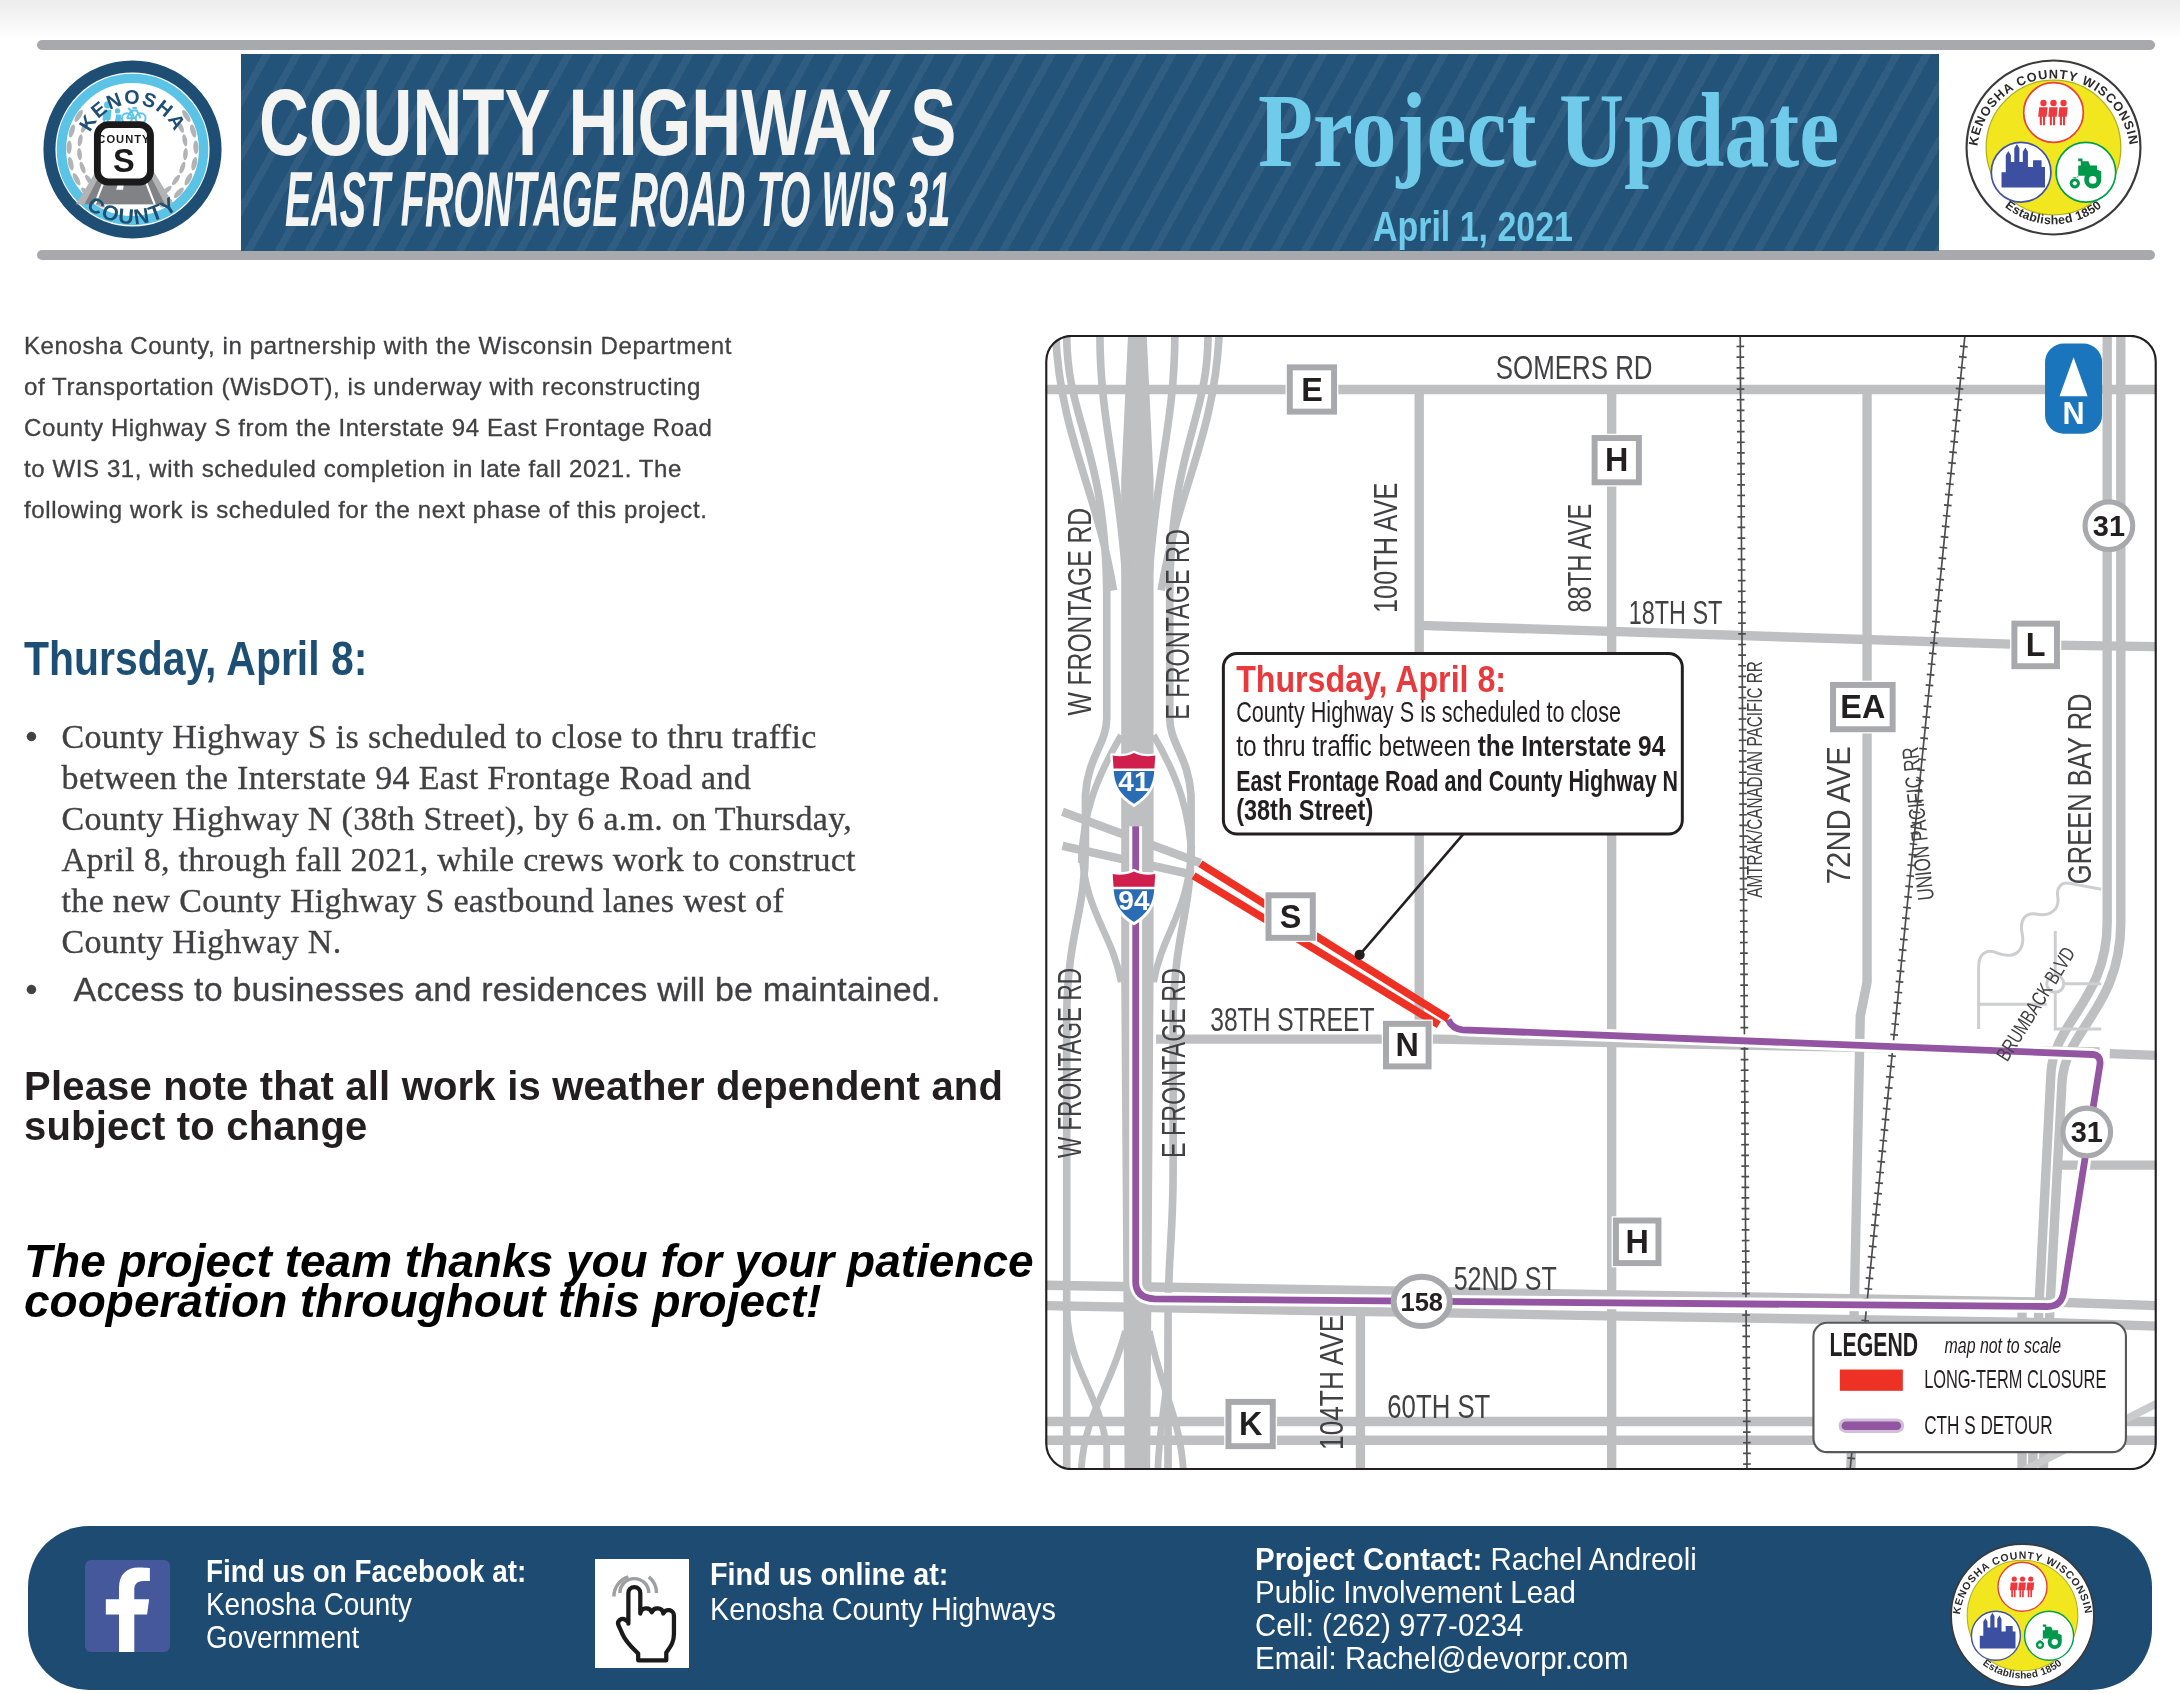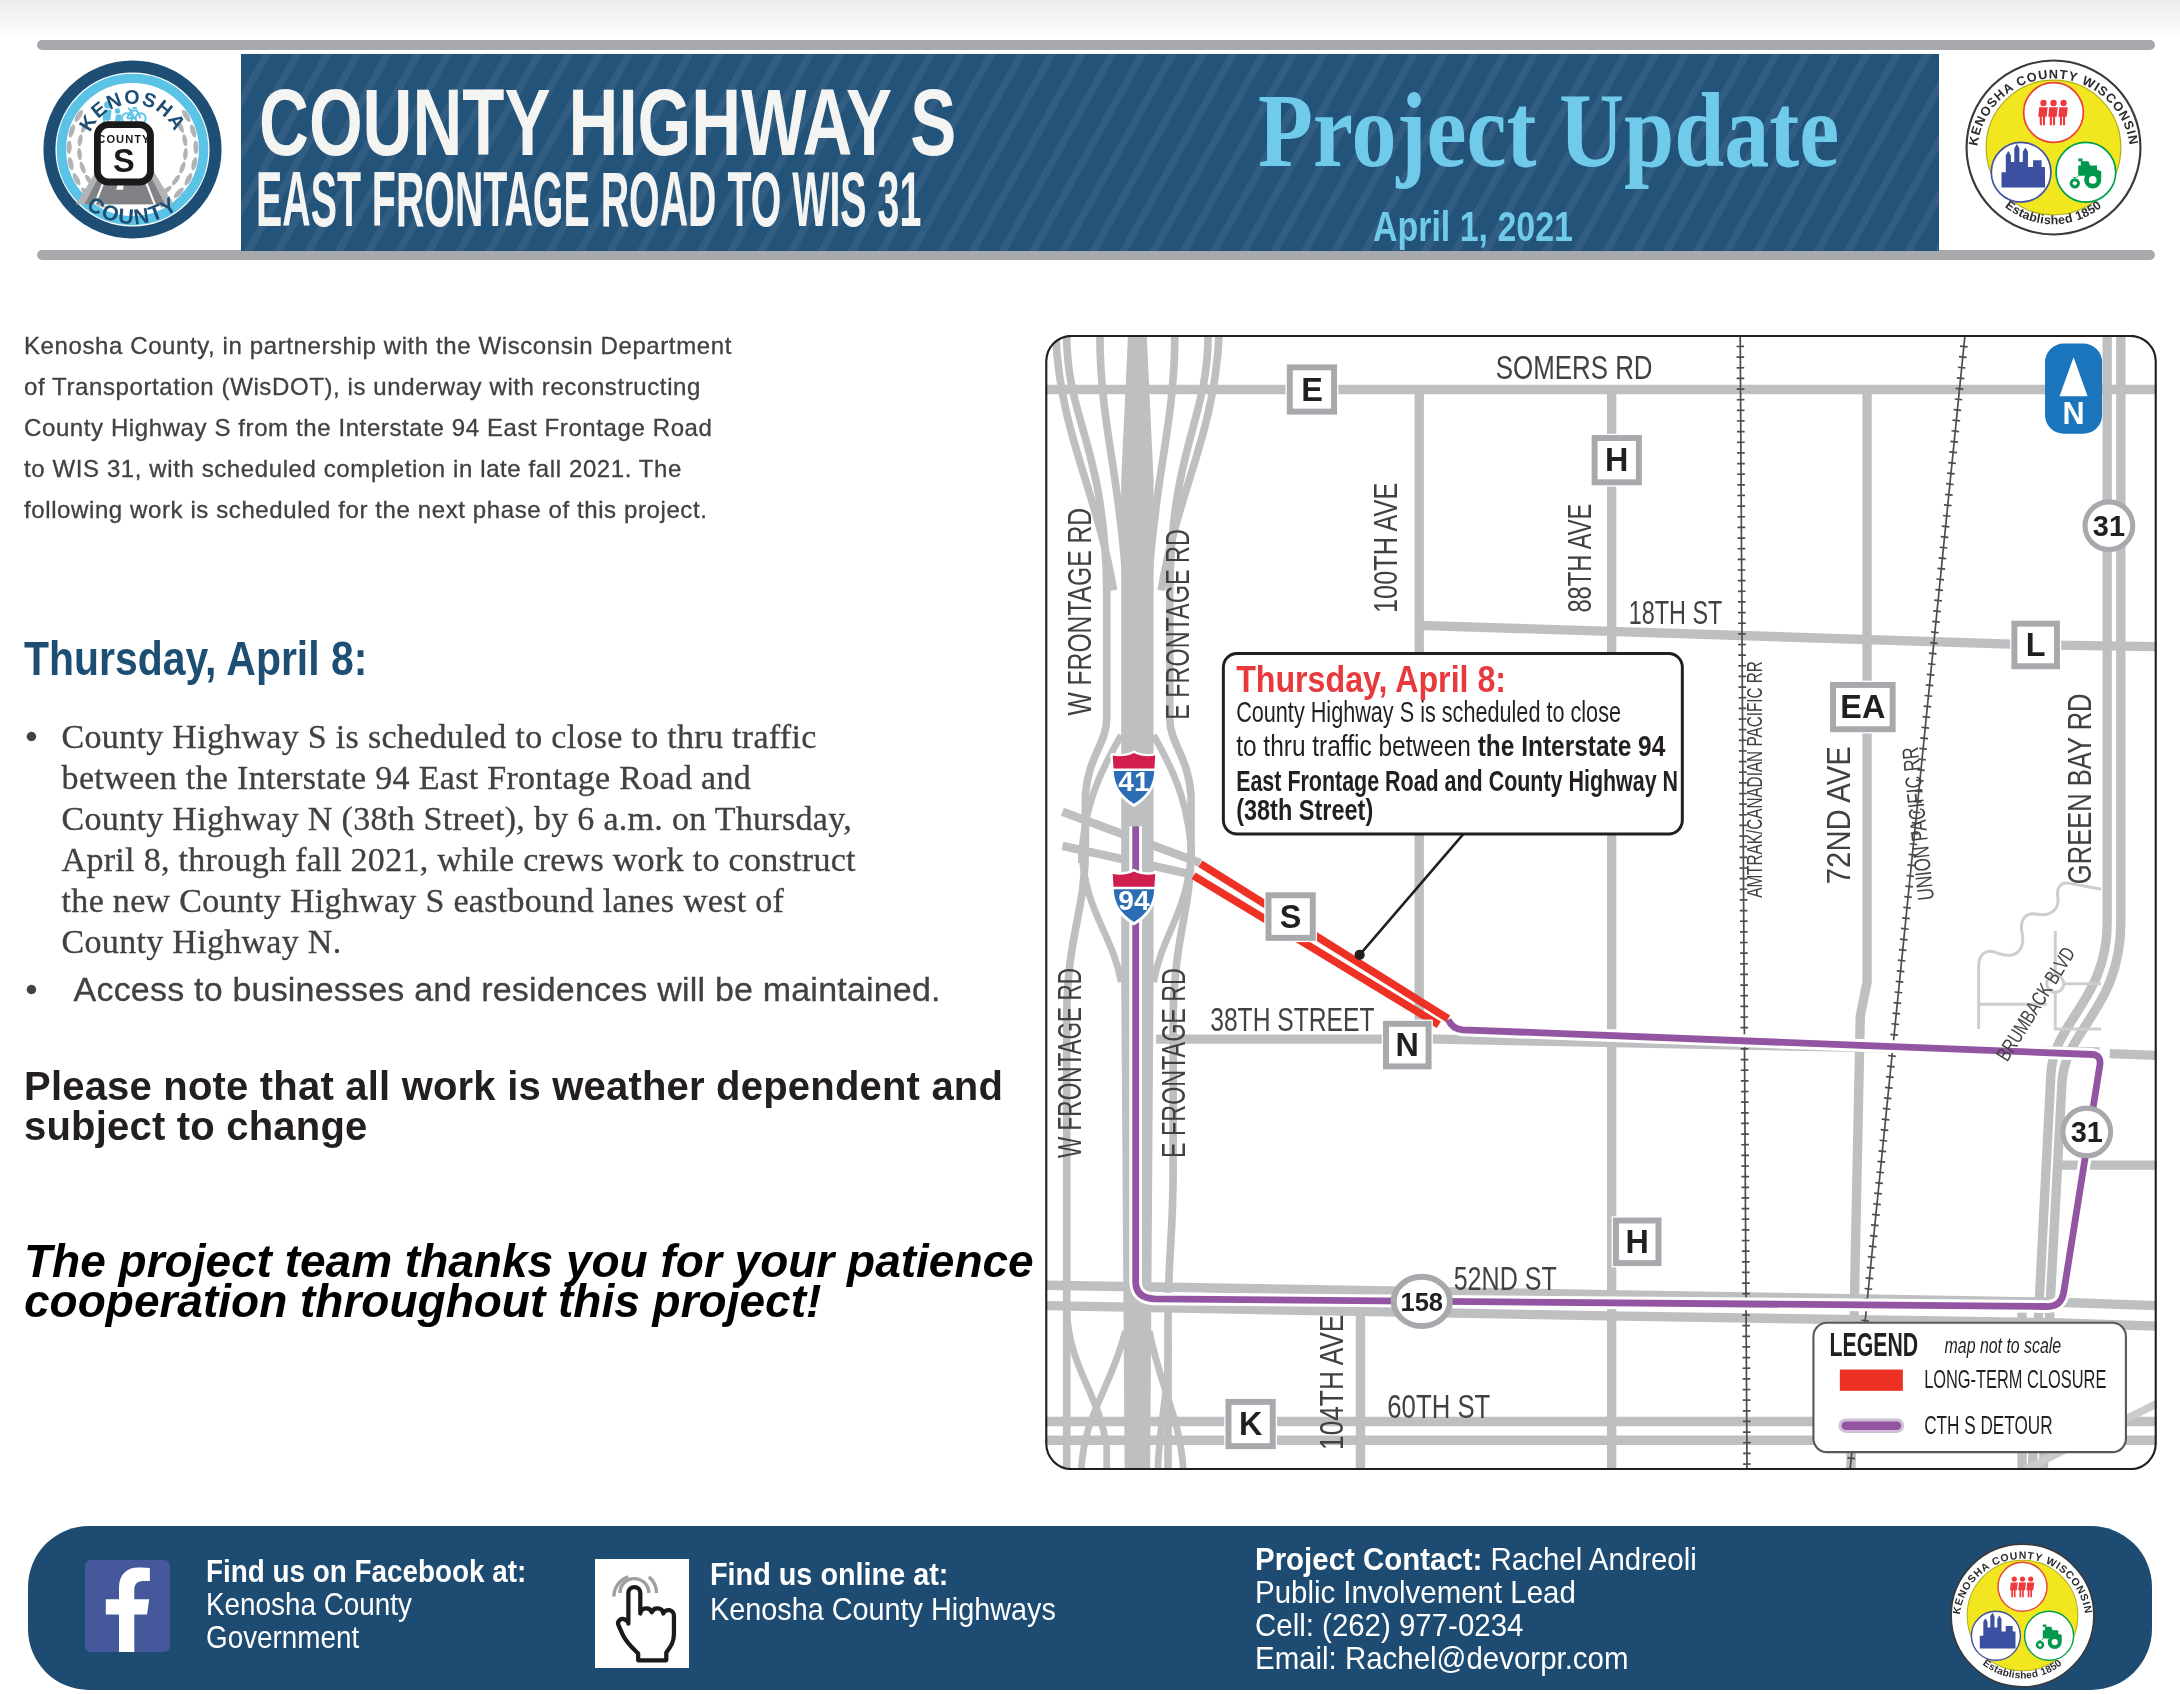--- a/index.html
+++ b/index.html
@@ -66,21 +66,21 @@
 <div class="abs" style="left:37px;top:250px;width:2118px;height:10.2px;border-radius:5.1px;background:#a7a9ac;"></div>
 
 <div class="abs" style="left:241px;top:54px;width:1698px;height:197px;background:#235379;
   background-image:repeating-linear-gradient(119deg, rgba(255,255,255,0.00) 0px, rgba(255,255,255,0.00) 19px, rgba(255,255,255,0.06) 19px, rgba(255,255,255,0.06) 26.4px);">
 </div>
 
 <div class="abs" style="left:259px;top:75px;width:1022px;">
   <div style="font-weight:bold;font-size:95px;line-height:95px;color:#f4f4f2;transform:scaleX(0.727);transform-origin:0 0;white-space:nowrap;">COUNTY HIGHWAY S</div>
 </div>
 
-<div class="abs" style="left:256px;top:161px;width:1022px;">
+<div class="abs" style="left:285px;top:161px;width:1022px;font-style:italic;">
   <div style="font-weight:bold;font-size:77px;line-height:77px;color:#f4f4f2;transform:scaleX(0.511);transform-origin:0 0;white-space:nowrap;">EAST FRONTAGE ROAD TO WIS 31</div>
 </div>
 
 <div class="abs" style="left:1258px;top:78px;width:681px;">
   <div style="font-family:'Liberation Serif',serif;font-weight:bold;font-size:106px;line-height:106px;color:#6fcbe9;transform:scaleX(0.85);transform-origin:0 0;white-space:nowrap;">Project Update</div>
 </div>
 
 <div class="abs" style="left:1373px;top:205px;width:426px;">
   <div style="font-weight:bold;font-size:43px;line-height:43px;color:#6fcbe9;transform:scaleX(0.789);transform-origin:0 0;white-space:nowrap;">April 1, 2021</div>
 </div>

